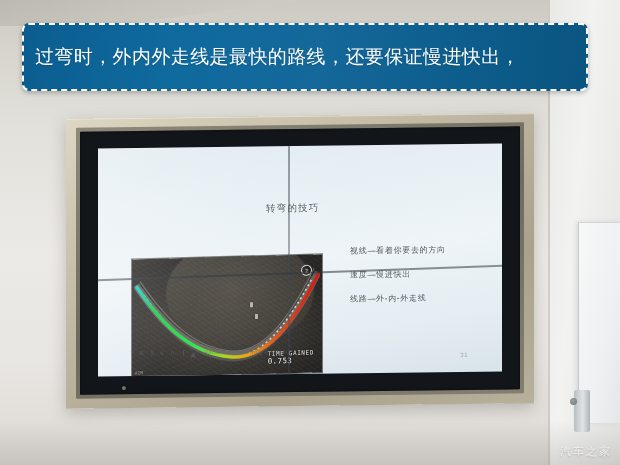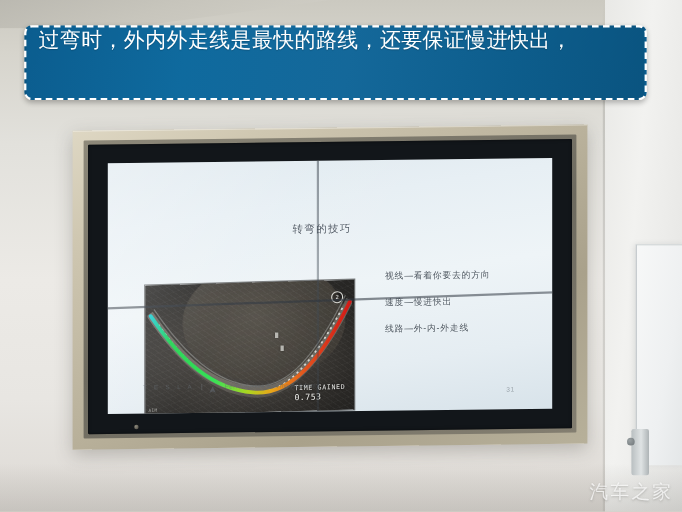--- a/index.html
+++ b/index.html
@@ -186,34 +186,34 @@
   }
 
   
   .caption{
     position:absolute;left:22px;top:23px;width:566px;height:68px;
     border-radius:7px;
     background:linear-gradient(100deg,#0b5d8f 0%,#0f6a9e 26%,#14689a 52%,#0d5d8c 78%,#0a5480 100%);
     border:2px dashed #ffffff;
     box-sizing:border-box;
     box-shadow:0 2px 5px rgba(0,0,0,.25);
-    display:flex;
+    display:flex;align-items:center;
   }
   .caption-text{
     color:#ffffff;
     font-family:"DejaVu Sans","Liberation Sans",sans-serif;
     font-size:19px;line-height:1.32;letter-spacing:.4px;
     padding:0 11px;font-weight:400;
     text-shadow:0 1px 1px rgba(0,0,0,.18);
   }
 
   
   .watermark{
     position:absolute;right:8px;bottom:6px;
-    font-size:17px;color:rgba(255,255,255,.72);letter-spacing:2px;
+    font-size:11px;color:rgba(255,255,255,.72);letter-spacing:2px;
     text-shadow:0 1px 2px rgba(120,120,115,.45);
     font-family:Liberation Mono, monospace;
   }
 </style>
 </head>
 <body>
 
 <div id="stage">
 
   <div class="wall"></div>

